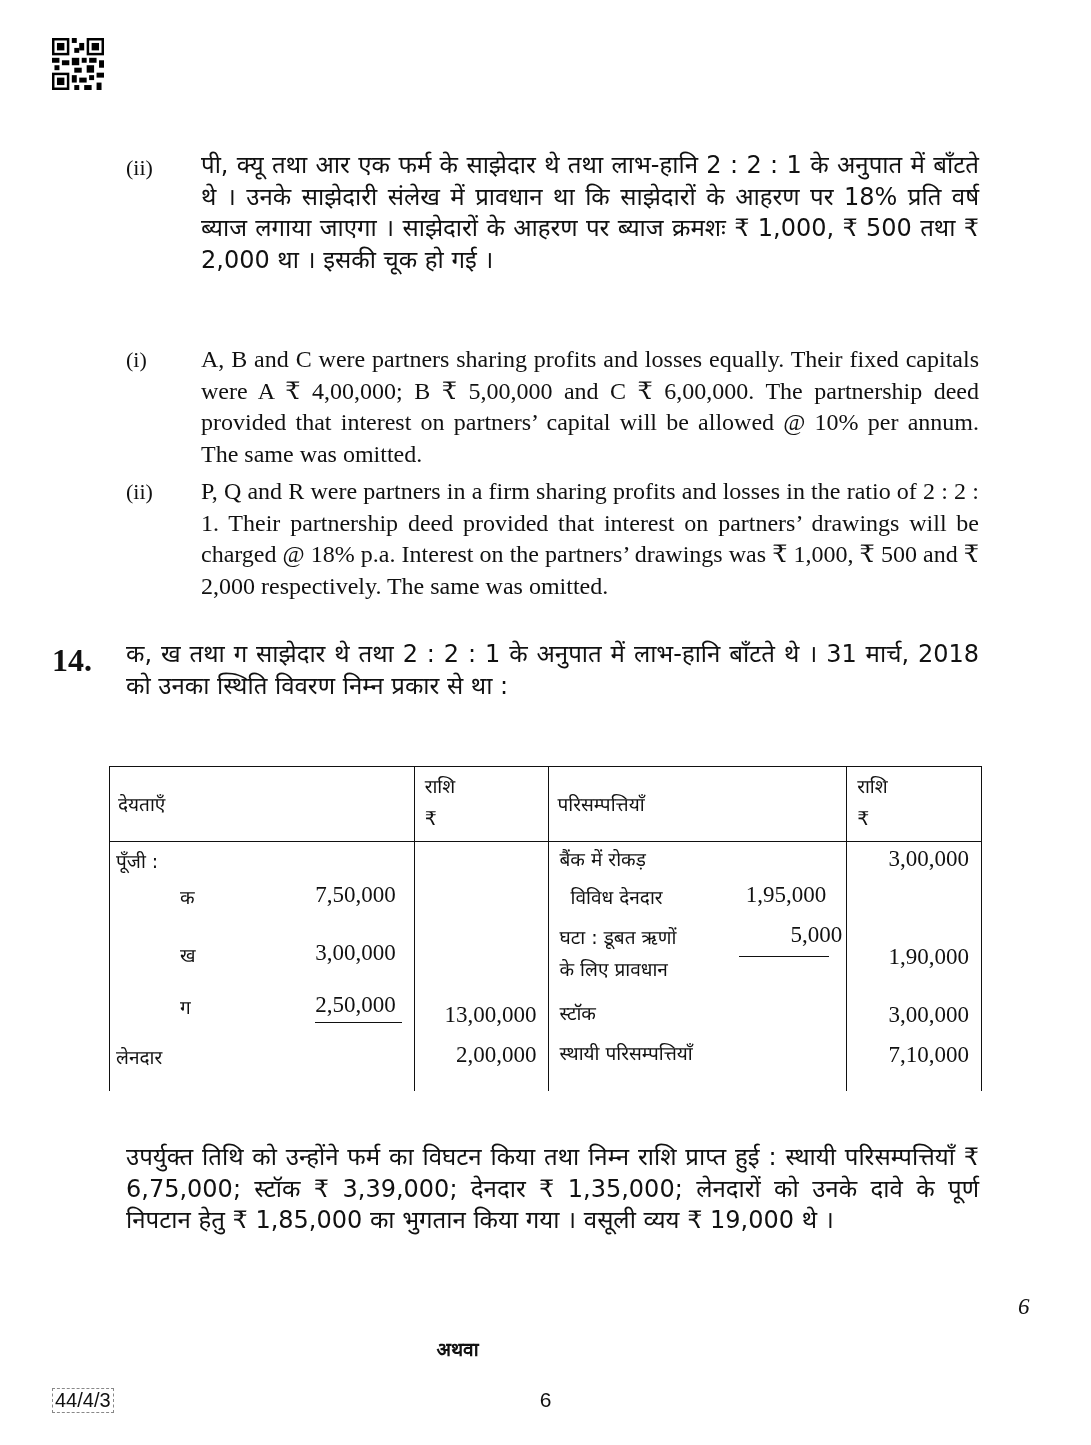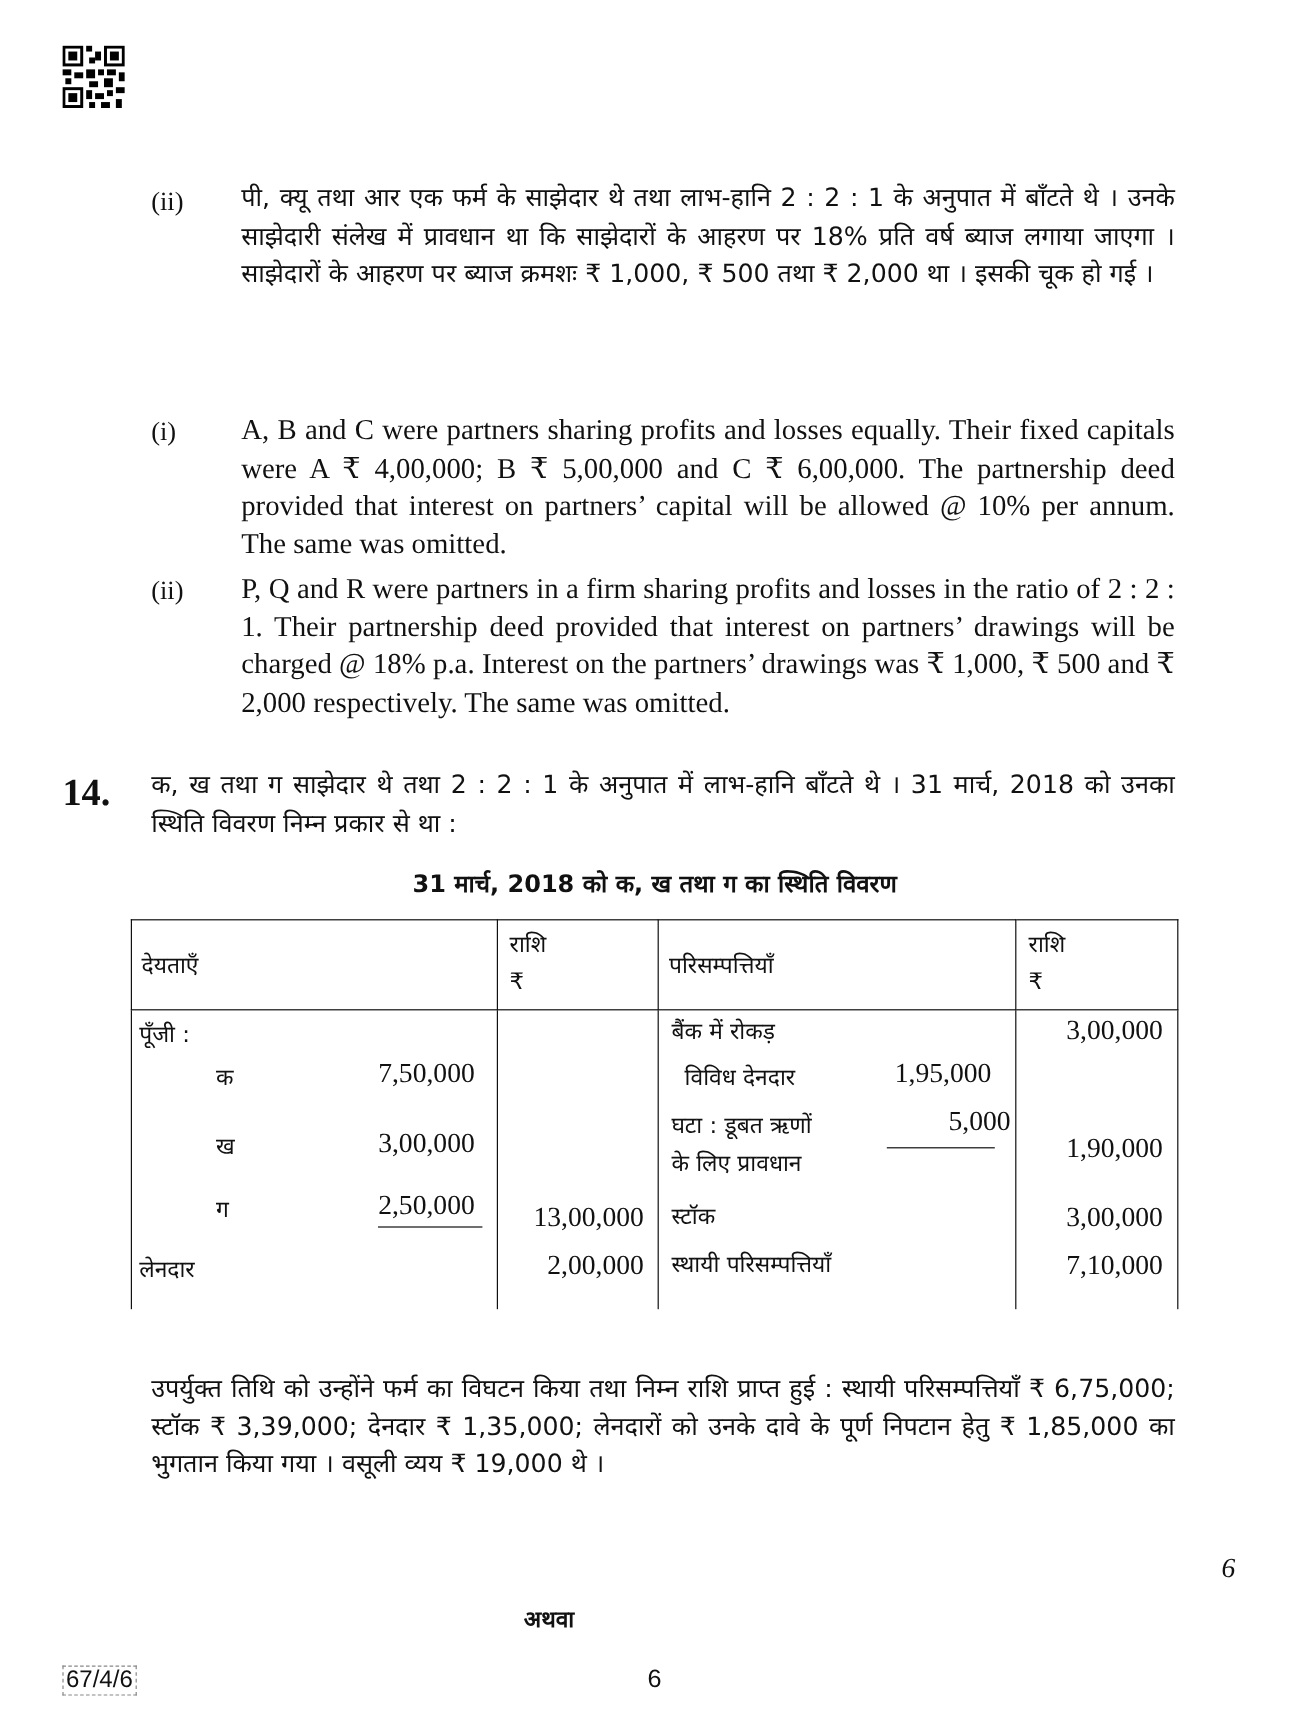--- a/index.html
+++ b/index.html
@@ -2,21 +2,21 @@
 <html><head>
 <meta charset="utf-8">
 <style>
   html, body { margin:0; padding:0; background:#ffffff; }
   body { width:1091px; height:1445px; position:relative; overflow:hidden;
          font-family:"DejaVu Serif", "Liberation Serif", serif; color:#111; }
   .page { position:absolute; left:0; top:0; width:1091px; height:1445px; }
   .qr { position:absolute; left:52px; top:38px; width:52px; height:52px; }
   .para { position:absolute; font-size:22.5px; line-height:31.5px; text-align:justify; text-align-last:left; }
   .eng { font-family:"Liberation Serif", "DejaVu Serif", serif; font-size:24px; line-height:31.5px; }
-  .hin { font-family:"DejaVu Sans", sans-serif; font-size:21px; line-height:31.5px; }
+  .hin { font-family:"DejaVu Sans", sans-serif; font-size:24px; line-height:31.5px; }
   .num { position:absolute; font-family:"Liberation Serif", serif; font-size:22px; }
   .qnum { position:absolute; font-family:"Liberation Serif", serif; font-weight:bold; font-size:32px; }
   .title { position:absolute; left:0; width:1091px; text-align:center; font-family:"DejaVu Sans", sans-serif; font-weight:bold; font-size:20px; }
   table.bs { position:absolute; left:109px; top:766px; width:873px; border-collapse:collapse; }
   table.bs td { border-left:1.5px solid #111; border-right:1.5px solid #111; vertical-align:top; padding:0; }
   table.bs tr.head td { border-top:1.5px solid #111; border-bottom:1.5px solid #111; height:74px; }
   table.bs tr.total td { border-top:1.5px solid #111; border-bottom:1.5px solid #111; height:38px; }
   .cell { position:relative; height:100%; }
   .t-hin { font-family:"DejaVu Sans", sans-serif; font-size:19px; }
   .t-num { font-family:"Liberation Serif", serif; font-size:23px; }
@@ -72,21 +72,20 @@
 
   <div class="num" style="left:126px; top:347px;">(i)</div>
   <div class="para eng" style="left:201px; top:344px; width:778px;">A, B and C were partners sharing profits and losses equally. Their fixed capitals were A ₹ 4,00,000; B ₹ 5,00,000 and C ₹ 6,00,000. The partnership deed provided that interest on partners’ capital will be allowed @ 10% per annum. The same was omitted.</div>
 
   <div class="num" style="left:126px; top:479px;">(ii)</div>
   <div class="para eng" style="left:201px; top:476px; width:778px;">P, Q and R were partners in a firm sharing profits and losses in the ratio of 2 : 2 : 1. Their partnership deed provided that interest on partners’ drawings will be charged @ 18% p.a. Interest on the partners’ drawings was ₹ 1,000, ₹ 500 and ₹ 2,000 respectively. The same was omitted.</div>
 
   <div class="qnum" style="left:52px; top:642px;">14.</div>
   <div class="para hin" style="left:126px; top:639px; width:853px;">क, ख तथा ग साझेदार थे तथा 2 : 2 : 1 के अनुपात में लाभ-हानि बाँटते थे । 31 मार्च, 2018 को उनका स्थिति विवरण निम्न प्रकार से था :</div>
 
-  <div class="title" style="top:722px;">31 मार्च, 2018 को क, ख तथा ग का स्थिति विवरण</div>
 
   <table class="bs">
     <colgroup>
       <col style="width:305px">
         <col style="width:135px">
         <col style="width:298px">
         <col style="width:135px">
     </colgroup>
     <tbody>
         <tr class="head">
@@ -156,15 +155,15 @@
     </tr>
   </tbody>
     </table>
 
   <div class="para hin" style="left:126px; top:1142px; width:853px;">उपर्युक्त तिथि को उन्होंने फर्म का विघटन किया तथा निम्न राशि प्राप्त हुई : स्थायी परिसम्पत्तियाँ ₹ 6,75,000; स्टॉक ₹ 3,39,000; देनदार ₹ 1,35,000; लेनदारों को उनके दावे के पूर्ण निपटान हेतु ₹ 1,85,000 का भुगतान किया गया । वसूली व्यय ₹ 19,000 थे ।</div>
 
   <div class="marks">6</div>
 
   <div class="or">अथवा</div>
 
-  <div class="footer-code">67/4/6</div>
+  <div class="footer-code">44/4/3</div>
   <div class="page-num">6</div>
 </div>
 
 </body></html>

